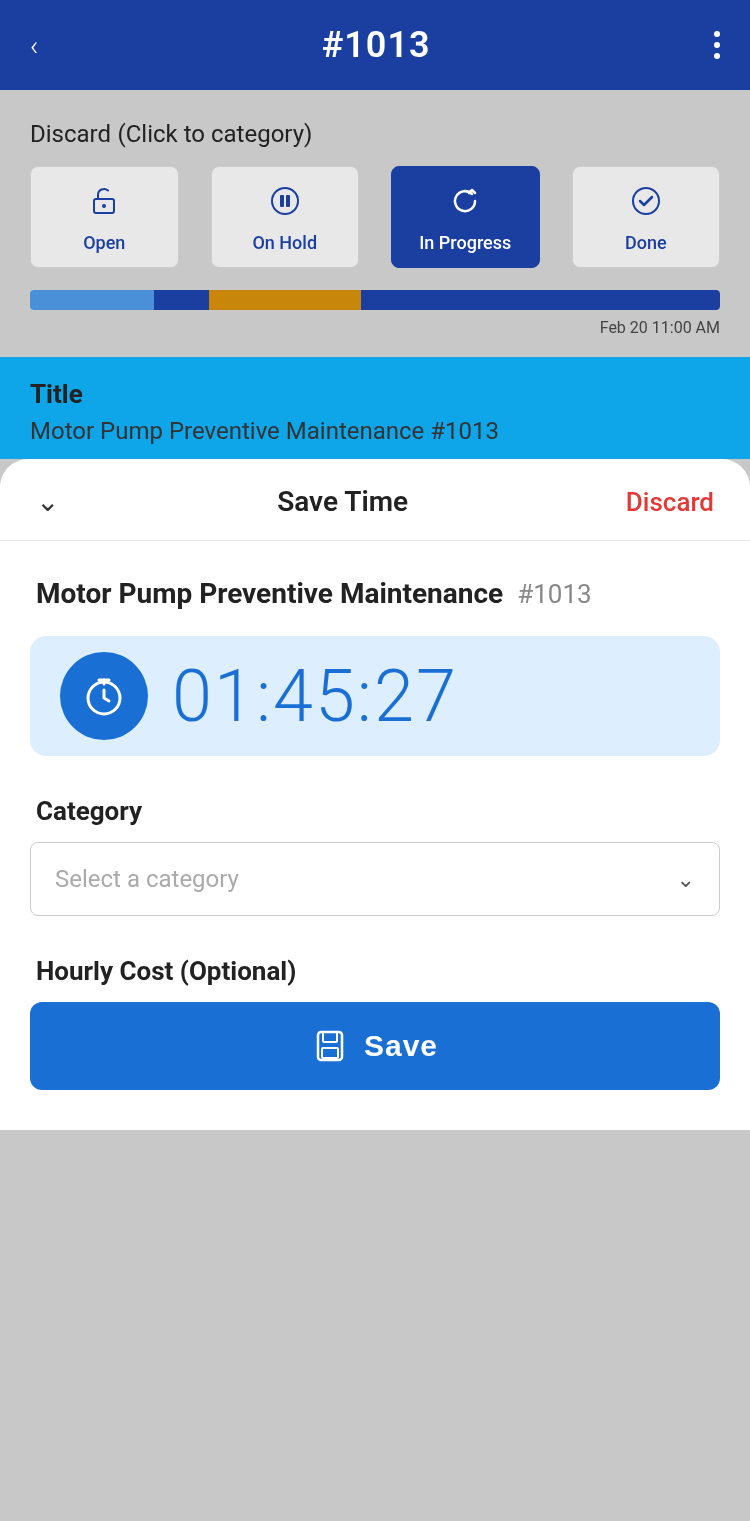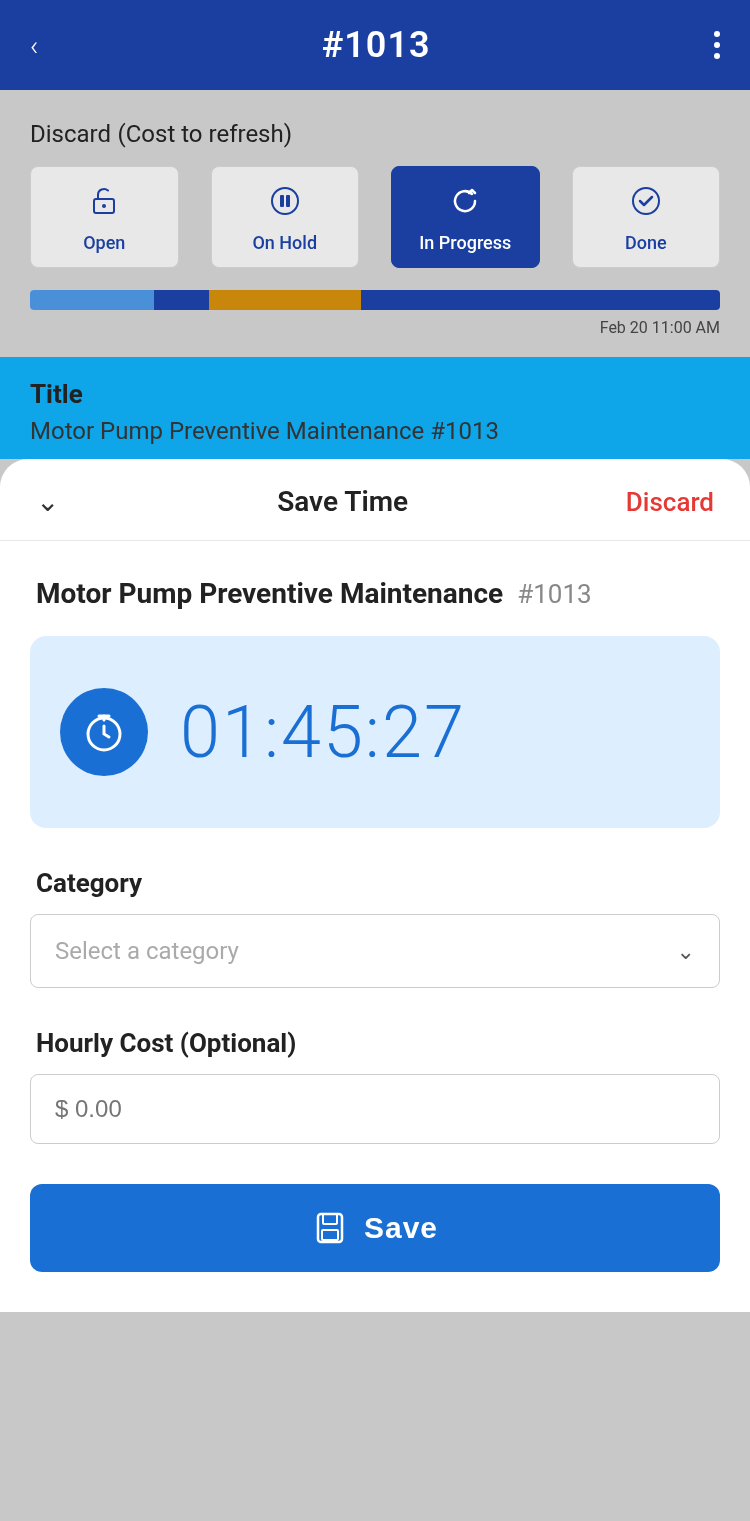--- a/index.html
+++ b/index.html
@@ -191,24 +191,24 @@
       font-size: 26px;
       color: #888;
       font-weight: 400;
     }
 
     
     .timer-container {
       background: #ddeeff;
       border-radius: 16px;
       margin: 16px 30px 30px;
-      padding: 52px 30px;
-      display: flex;
-      align-items: center;
-      gap: 32px;
+      padding: 16px 30px;
+      display: flex;
+      align-items: center;
+      gap: 24px;
     }
     .timer-icon-circle {
       width: 88px;
       height: 88px;
       border-radius: 50%;
       background: #1a6fd4;
       display: flex;
       align-items: center;
       justify-content: center;
       flex-shrink: 0;
@@ -297,21 +297,21 @@
   <span class="top-bar-title">#1013</span>
   <div class="top-bar-menu">
     <div class="dot"></div>
     <div class="dot"></div>
     <div class="dot"></div>
   </div>
 </div>
 
 <div class="status-section">
   <div class="status-label">
-    <span>Discard</span> <span>(Cost to refresh)</span>
+    <span>Discard</span> <span>(Click to category)</span>
   </div>
   <div class="status-buttons">
 
     <div class="status-btn">
       <span class="btn-icon">
         <svg width="32" height="32" viewBox="0 0 32 32" fill="none" xmlns="http://www.w3.org/2000/svg">
           <rect x="6" y="14" width="20" height="14" rx="2" stroke="#1a3fa0" stroke-width="2" fill="none"></rect>
           <path d="M10 14V10a6 6 0 0 1 10-4.5" stroke="#1a3fa0" stroke-width="2" fill="none" stroke-linecap="round"></path>
           <circle cx="16" cy="21" r="2" fill="#1a3fa0"></circle>
         </svg>
@@ -395,21 +395,20 @@
 
   
   <div class="section-label">Category</div>
   <div class="select-field">
     <span class="select-placeholder">Select a category</span>
     <span class="select-chevron">⌄</span>
   </div>
 
   
   <div class="section-label">Hourly Cost (Optional)</div>
-  <input class="cost-input" type="text" placeholder="$ 0.00" style="">
 
   
   <button class="save-button">
     <svg class="save-button-icon" viewBox="0 0 36 36" fill="none" xmlns="http://www.w3.org/2000/svg">
       <rect x="6" y="4" width="24" height="28" rx="3" stroke="white" stroke-width="2.5" fill="none"></rect>
       <rect x="11" y="4" width="14" height="10" rx="1" stroke="white" stroke-width="2" fill="none"></rect>
       <rect x="10" y="20" width="16" height="10" rx="1" stroke="white" stroke-width="2" fill="none"></rect>
     </svg>
     <span class="save-button-label">Save</span>
   </button>

